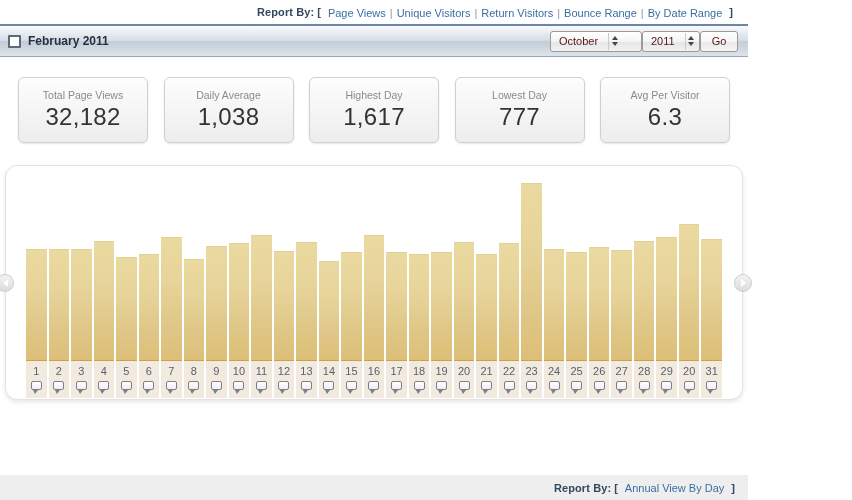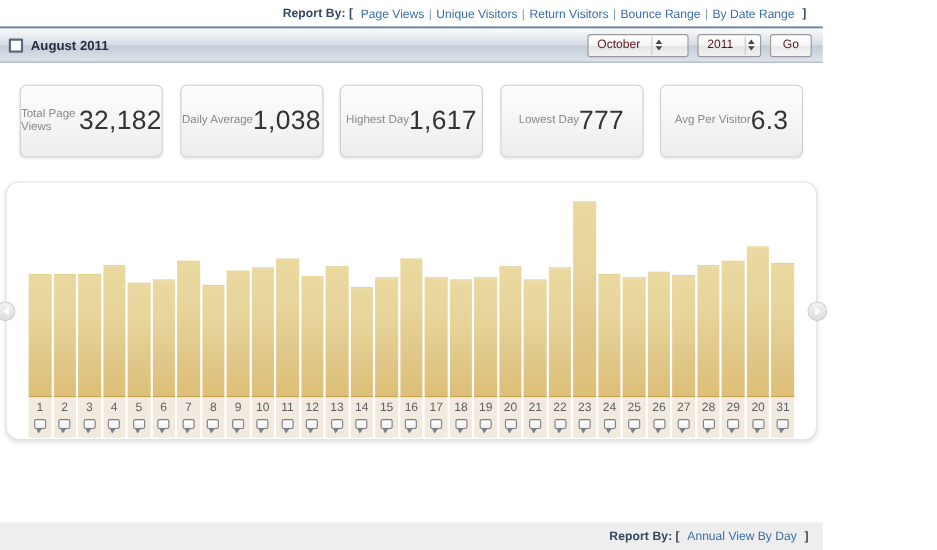--- a/index.html
+++ b/index.html
@@ -39,21 +39,21 @@
     display: flex; align-items: center;
   }
   .mb-check {
     width: 13px; height: 13px; margin-left: 8px; margin-right: 7px;
     background: #fff; border: 2px solid #5d6a7a; border-radius: 1px;
     cursor: pointer; flex: none;
   }
   .mb-title { font-size: 12px; font-weight: bold; color: #24303f; }
   .mb-controls {
     margin-left: auto; margin-right: 10px;
-    display: flex; align-items: center; gap: 8px;
+    display: flex; align-items: center; gap: 0;
   }
   .sel {
     display: flex; align-items: center;
     height: 21px;
     background: linear-gradient(to bottom, #ffffff 0%, #f4f4f4 50%, #e4e4e4 51%, #f2f2f2 100%);
     border: 1px solid #9b9b9b; border-radius: 3px;
     box-shadow: 0 1px 0 rgba(255,255,255,.7) inset;
     padding: 0 3px 0 8px; cursor: pointer;
   }
   .sel-val { font-size: 11px; color: #5a1616; padding-right: 10px; white-space: nowrap; }
@@ -74,21 +74,21 @@
     display:flex;align-items:center;justify-content:center;
   }
 
   
   .stats { display: flex; justify-content: space-between; padding: 20px 18px 0 18px; }
   .stat {
     width: 130px; height: 66px;
     background: linear-gradient(to bottom, #fdfdfd 0%, #f6f6f6 45%, #ededed 100%);
     border: 1px solid #cfcfcf; border-radius: 6px;
     box-shadow: 0 1px 2px rgba(0,0,0,.10), 0 1px 0 #fff inset;
-    display: flex; align-items: center; justify-content: center;
+    display: flex; flex-direction: column; align-items: center; justify-content: center;
   }
   .stat-label { font-size: 10.5px; color: #8a8a8a; margin-bottom: 2px; }
   .stat-value { font-size: 24px; color: #333333; letter-spacing: .3px; }
 
   
   .chart-wrap { position: relative; margin: 22px 5px 0 5px; height: 235px; }
   .chart-panel {
     position: absolute; left: 0; top: 0; right: 0; bottom: 0;
     background: #ffffff;
     border: 1px solid #e2e2e2; border-radius: 12px;
@@ -153,21 +153,21 @@
 
   <div class="topbar">
     <span class="rb-label">Report By:</span>
     <span class="rb-bracket">[</span>
     <span id="topLinks"><a class="rb-link">Page Views</a><span class="rb-sep">|</span><a class="rb-link">Unique Visitors</a><span class="rb-sep">|</span><a class="rb-link">Return Visitors</a><span class="rb-sep">|</span><a class="rb-link">Bounce Range</a><span class="rb-sep">|</span><a class="rb-link">By Date Range</a></span>
     <span class="rb-bracket">]</span>
   </div>
 
   <div class="monthbar">
     <div class="mb-check"></div>
-    <span class="mb-title">August 2011</span>
+    <span class="mb-title">February 2011</span>
 
     <div class="mb-controls">
       <div class="sel sel-month">
         <span class="sel-val">October</span>
         <span class="sel-arrows">
           <span class="ar-up"></span>
             <span class="ar-dn"></span>
         </span>
       </div>
       <div class="sel sel-year">

